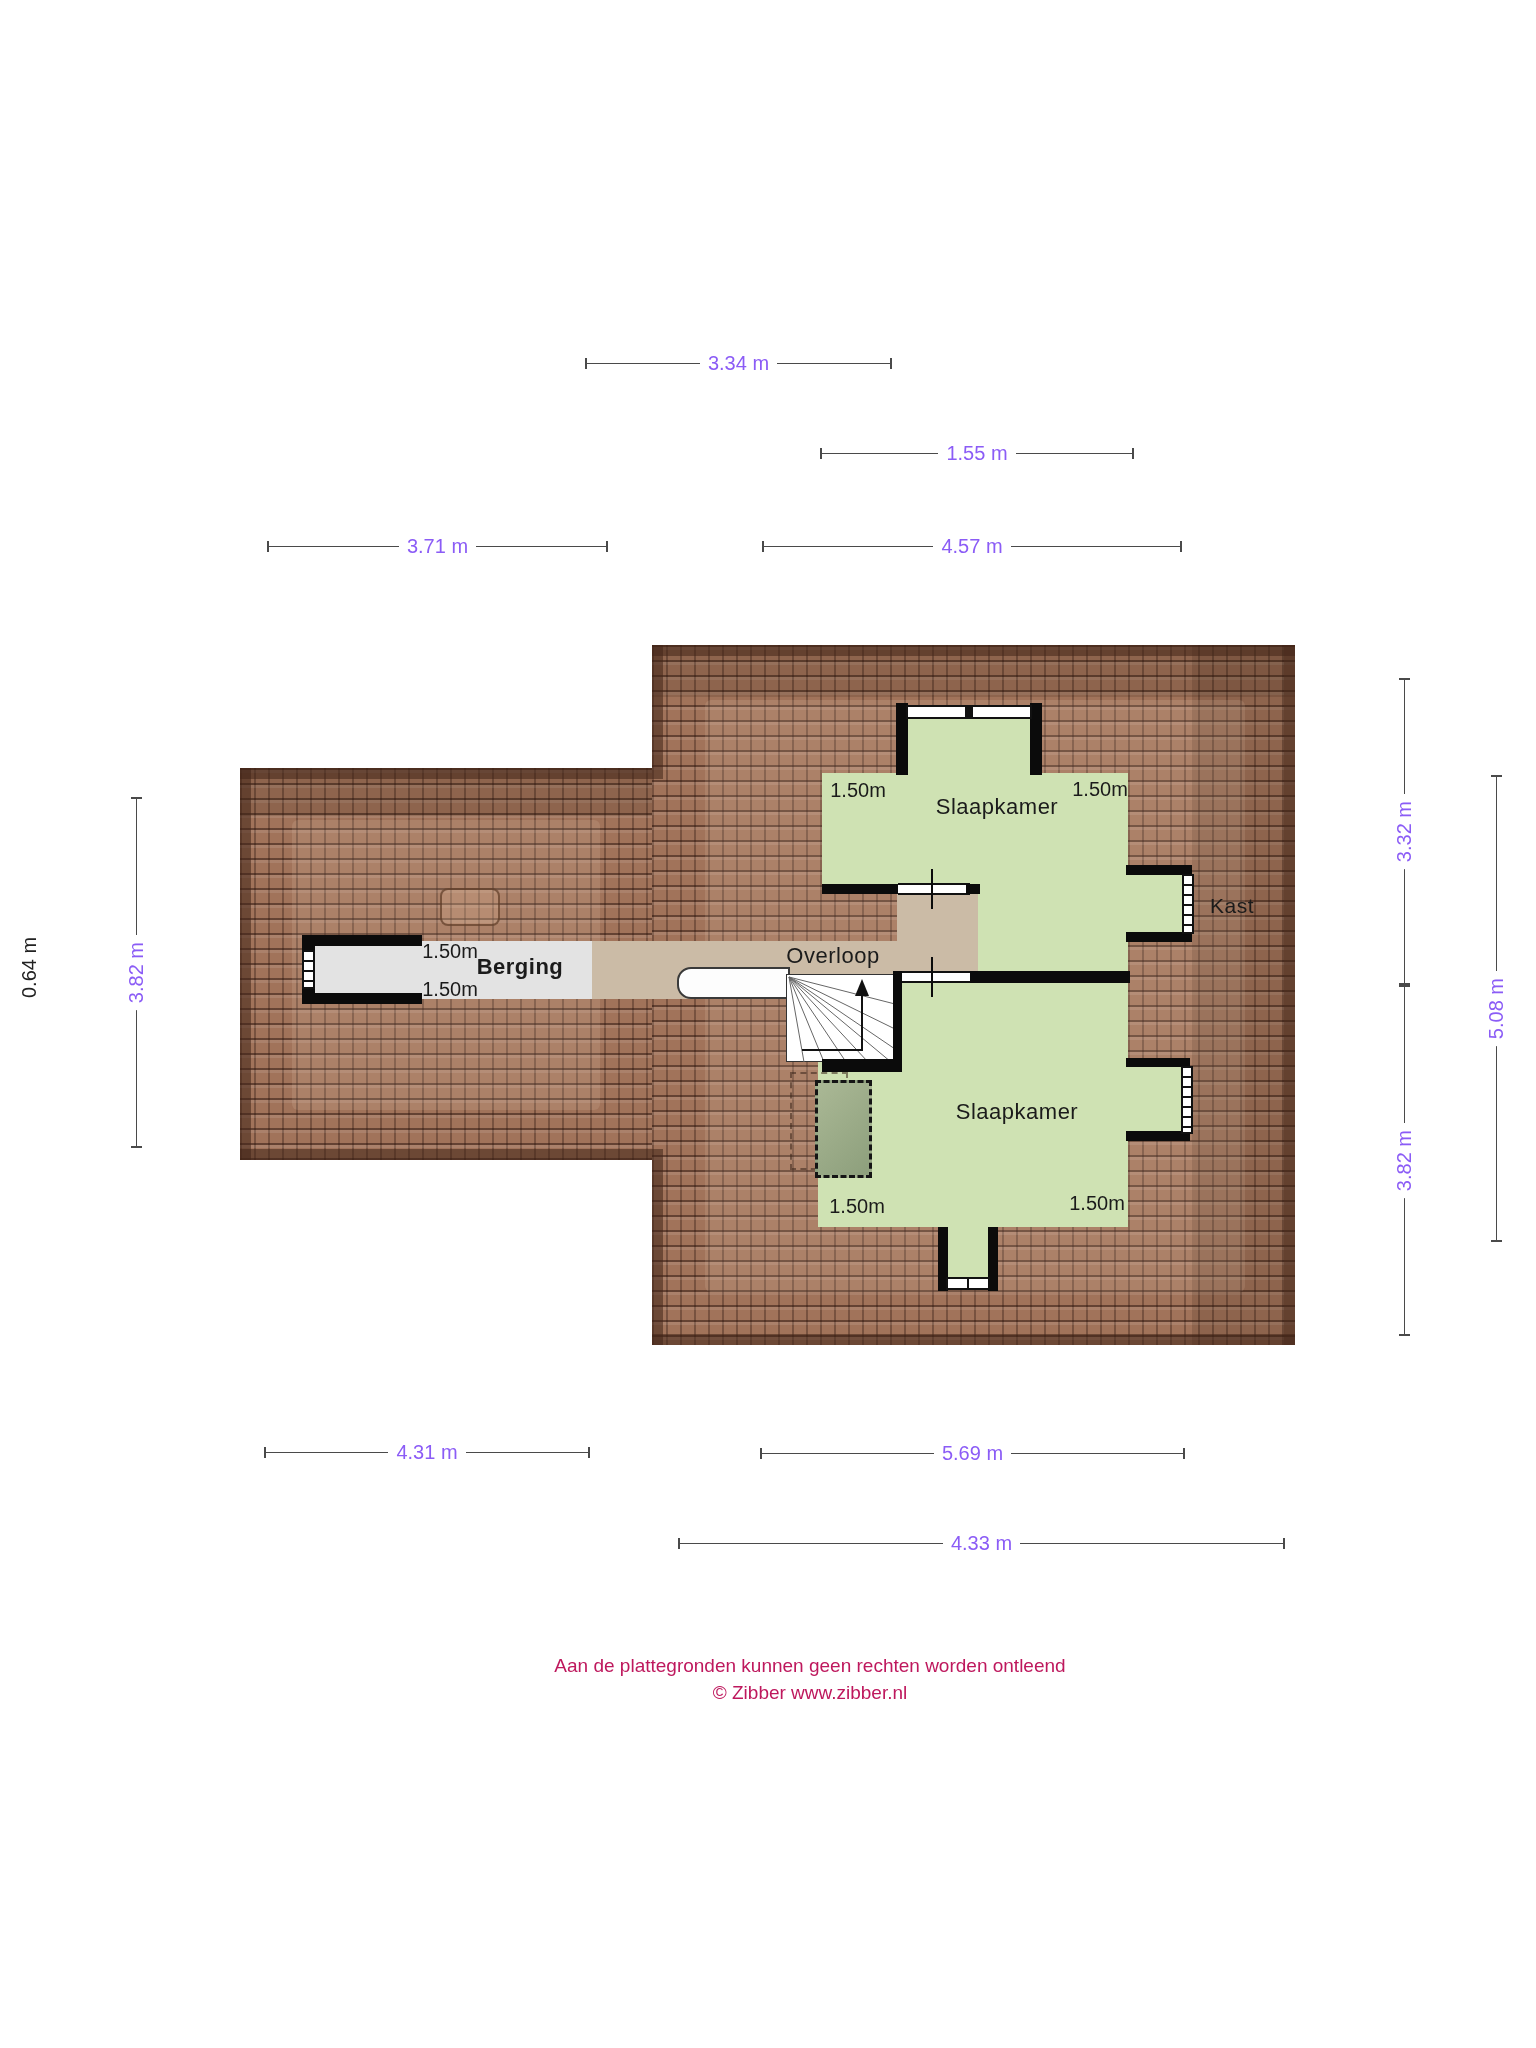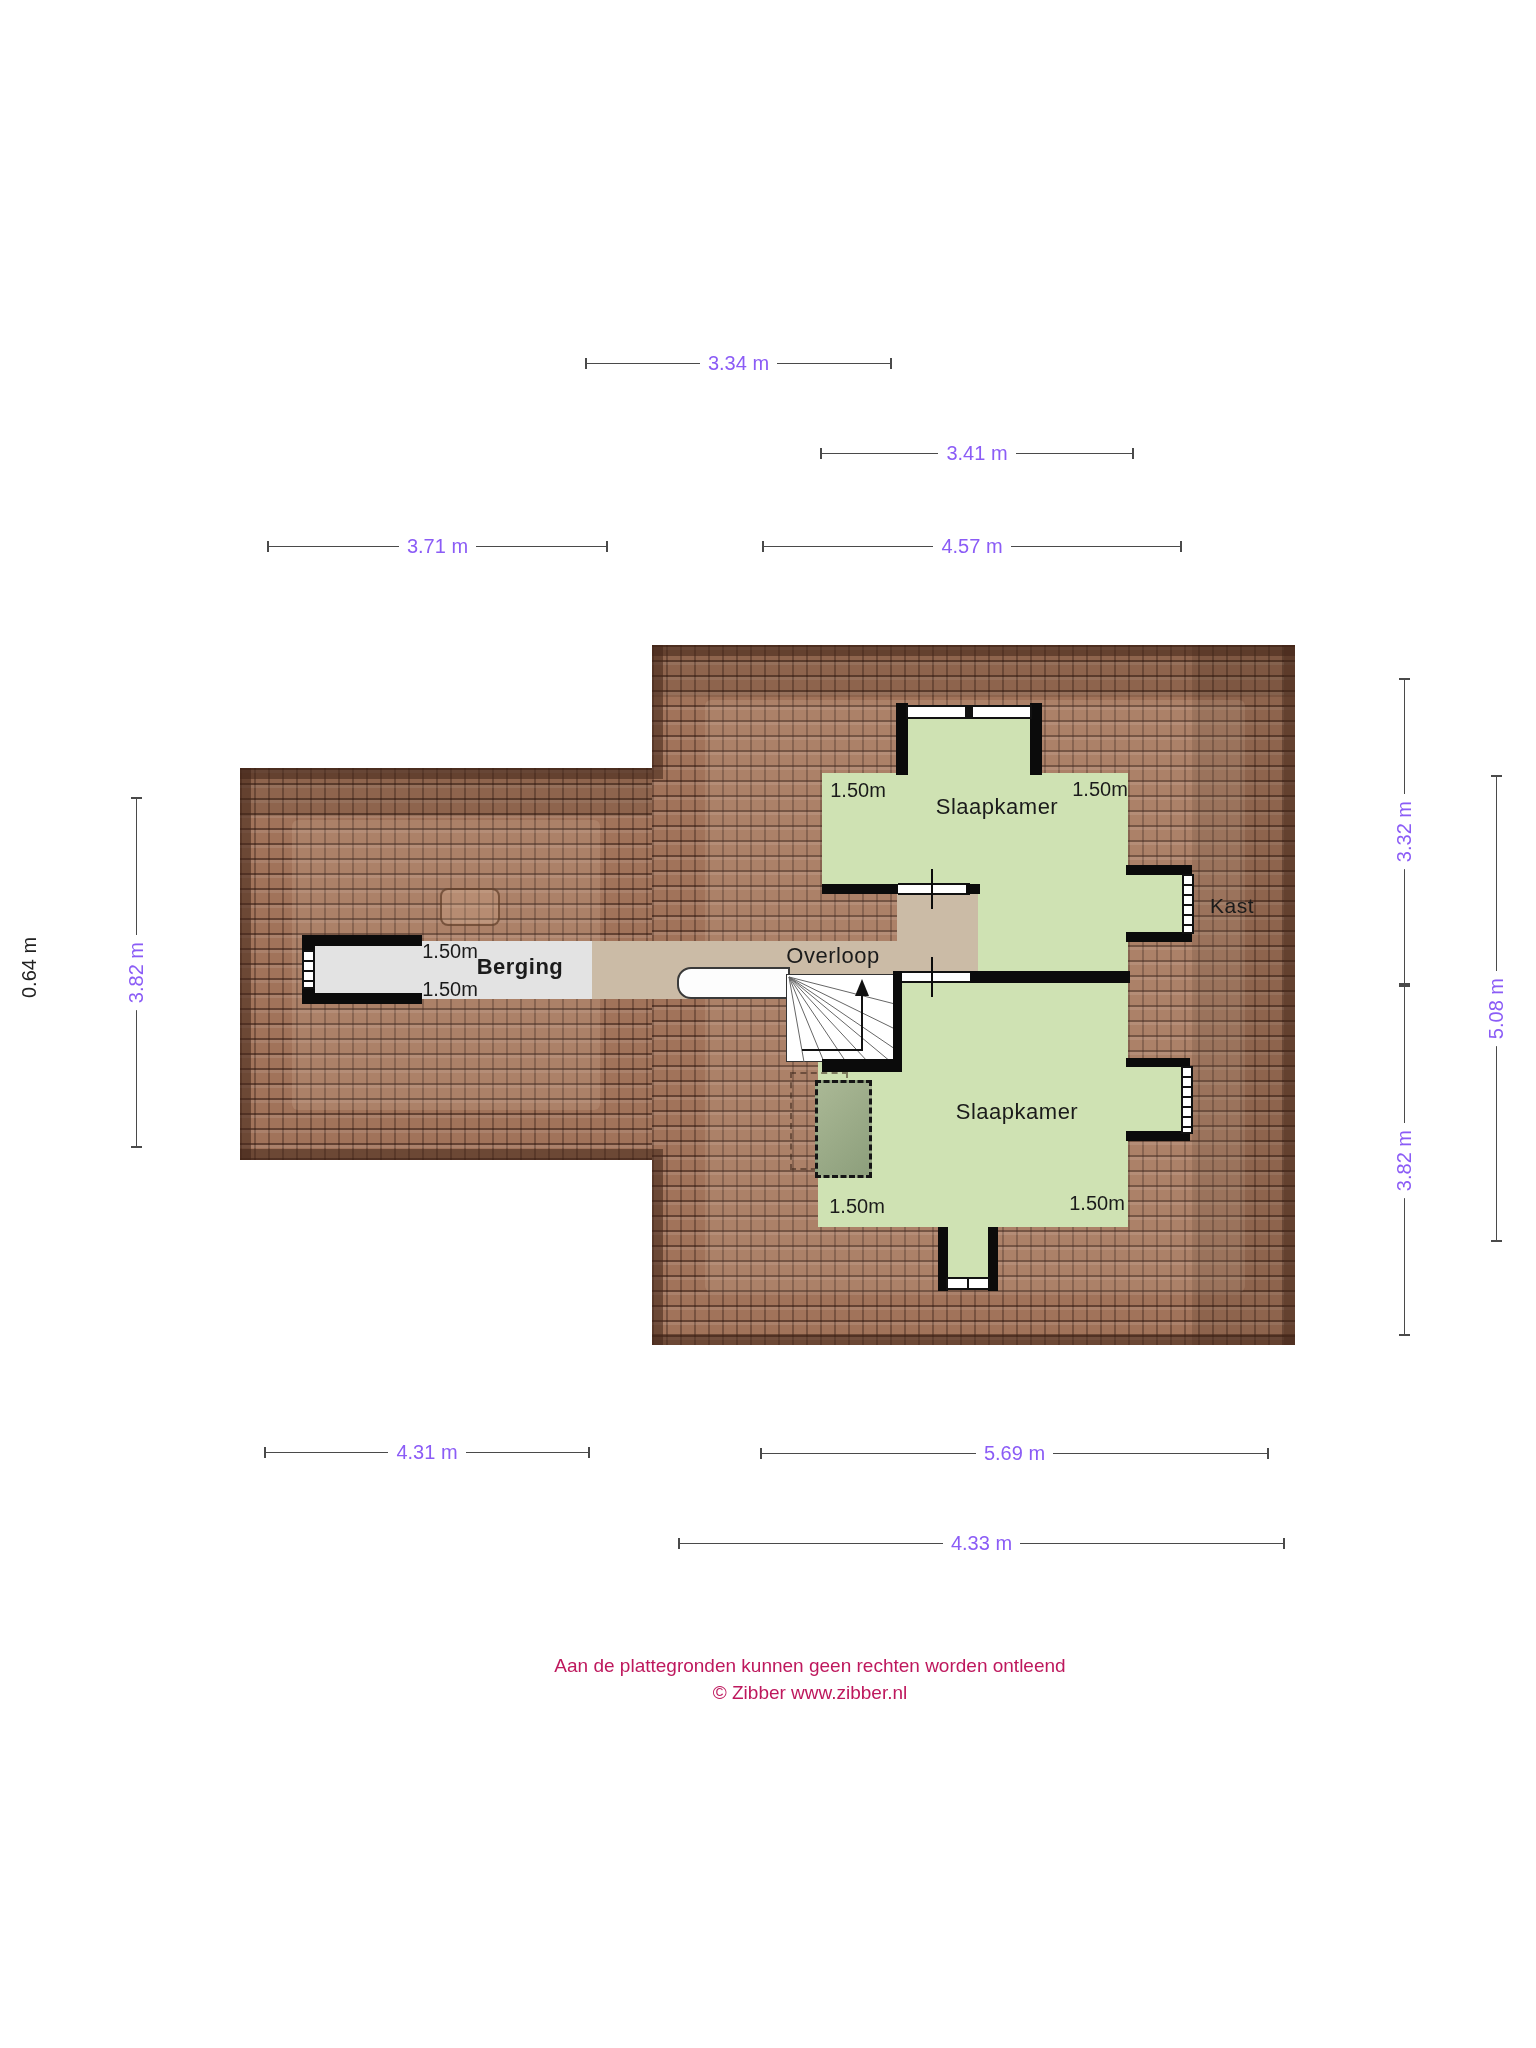--- a/index.html
+++ b/index.html
@@ -156,21 +156,21 @@
   <div class="dim h" style="left:585px;top:354px;width:307px;">
     <i class="tick"></i>
       <i class="seg"></i>
       <span class="dlabel">3.34 m</span>
       <i class="seg"></i>
       <i class="tick"></i>
   </div>
   <div class="dim h" style="left:820px;top:444px;width:314px;">
     <i class="tick"></i>
       <i class="seg"></i>
-      <span class="dlabel">3.41 m</span>
+      <span class="dlabel">1.55 m</span>
       <i class="seg"></i>
       <i class="tick"></i>
   </div>
   <div class="dim h" style="left:267px;top:537px;width:341px;">
     <i class="tick"></i>
       <i class="seg"></i>
       <span class="dlabel">3.71 m</span>
       <i class="seg"></i>
       <i class="tick"></i>
   </div>
@@ -182,21 +182,21 @@
       <i class="tick"></i>
   </div>
 
   <div class="dim h" style="left:264px;top:1443px;width:326px;">
     <i class="tick"></i>
       <i class="seg"></i>
       <span class="dlabel">4.31 m</span>
       <i class="seg"></i>
       <i class="tick"></i>
   </div>
-  <div class="dim h" style="left:760px;top:1444px;width:509px;">
+  <div class="dim h" style="left:760px;top:1444px;width:425px;">
     <i class="tick"></i>
       <i class="seg"></i>
       <span class="dlabel">5.69 m</span>
       <i class="seg"></i>
       <i class="tick"></i>
   </div>
   <div class="dim h" style="left:678px;top:1534px;width:607px;">
     <i class="tick"></i>
       <i class="seg"></i>
       <span class="dlabel">4.33 m</span>

